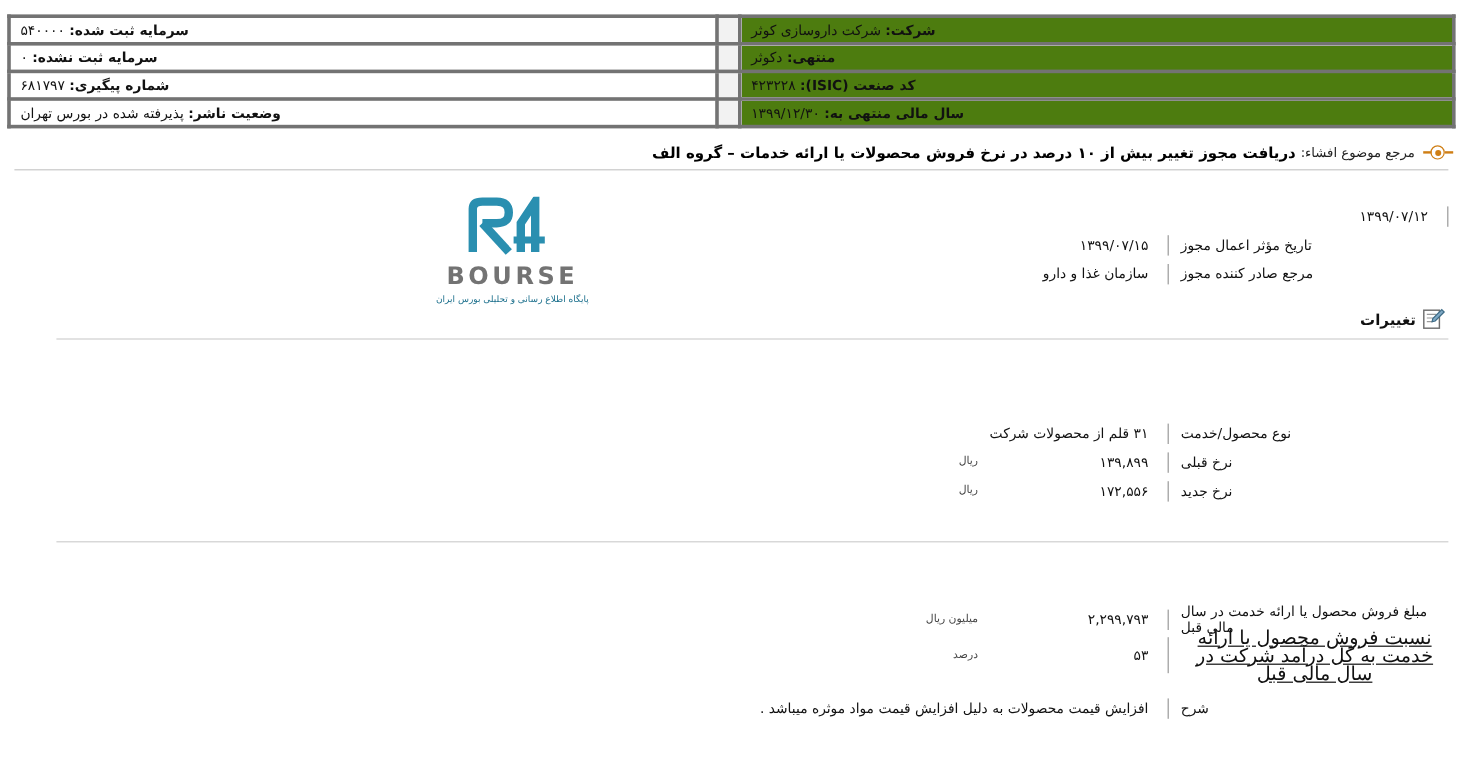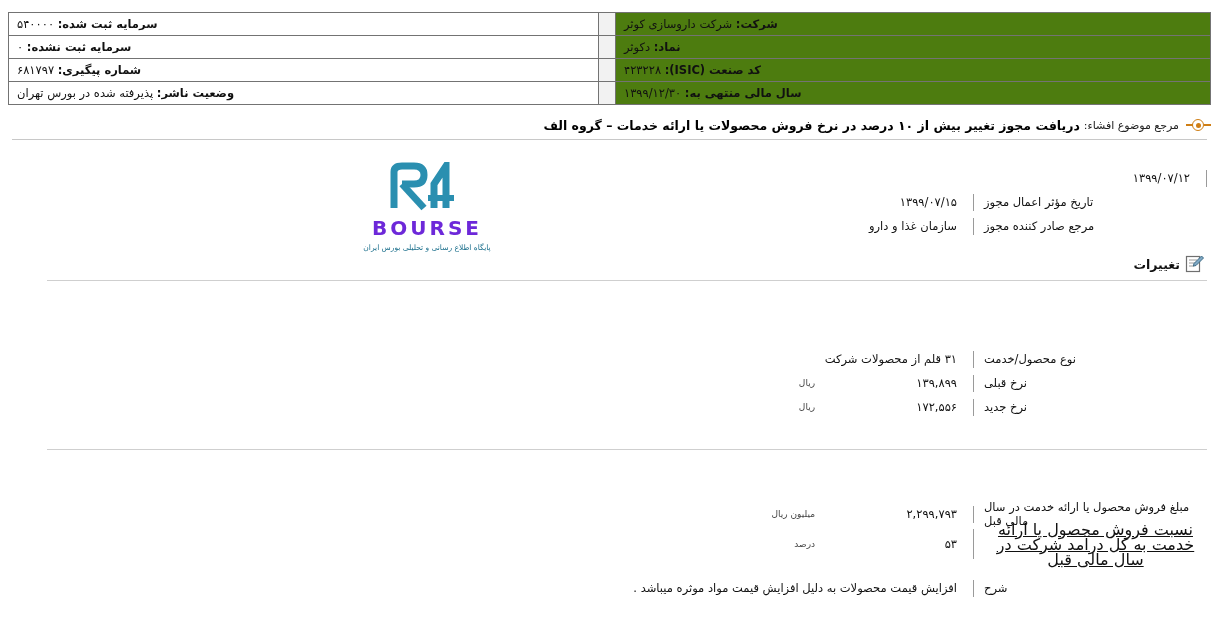--- a/index.html
+++ b/index.html
@@ -18,21 +18,21 @@
   }
 
   
   .info-table {
     width: 1195px;
     margin: 12px auto 0 auto;
     border-collapse: collapse;
     table-layout: fixed;
   }
   .info-table td {
-    border: 1px solid #737373;
+    border: 3px solid #737373;
     height: 23px;
     padding: 0 8px;
     font-size: 11.5px;
     white-space: nowrap;
     overflow: hidden;
   }
   .cell-label-right {
     text-align: left;
     background: #4d7c0f;
   }
@@ -124,21 +124,21 @@
     top: 22px;
     width: 170px;
     text-align: center;
   }
   .logo-mark { display: block; margin: 0 auto; }
   .logo-word {
     font-family: "DejaVu Sans", sans-serif;
     font-weight: bold;
     font-size: 20px;
     letter-spacing: 3px;
-    color: #6d28d9;
+    color: #737373;
     margin-top: 0px;
     direction: ltr;
   }
   .logo-sub {
     font-size: 7.5px;
     color: #1b6f8c;
     margin-top: 3px;
     letter-spacing: 0.2px;
   }
 
@@ -244,21 +244,21 @@
         <span class="val">شرکت داروسازی کوثر</span>
       </td>
       <td class="cell-blank" style="width:10px;"></td>
       <td class="cell-mid" style="width:590px;">
         <span class="lbl">سرمایه ثبت شده:</span>
         <span class="val">۵۴۰۰۰۰</span>
       </td>
     </tr>
     <tr>
       <td class="cell-label-right">
-        <span class="lbl">نماد:</span>
+        <span class="lbl">منتهی:</span>
         <span class="val">دکوثر</span>
       </td>
       <td class="cell-blank"></td>
       <td class="cell-mid">
         <span class="lbl">سرمایه ثبت نشده:</span>
         <span class="val">۰</span>
       </td>
     </tr>
     <tr>
       <td class="cell-label-right">

